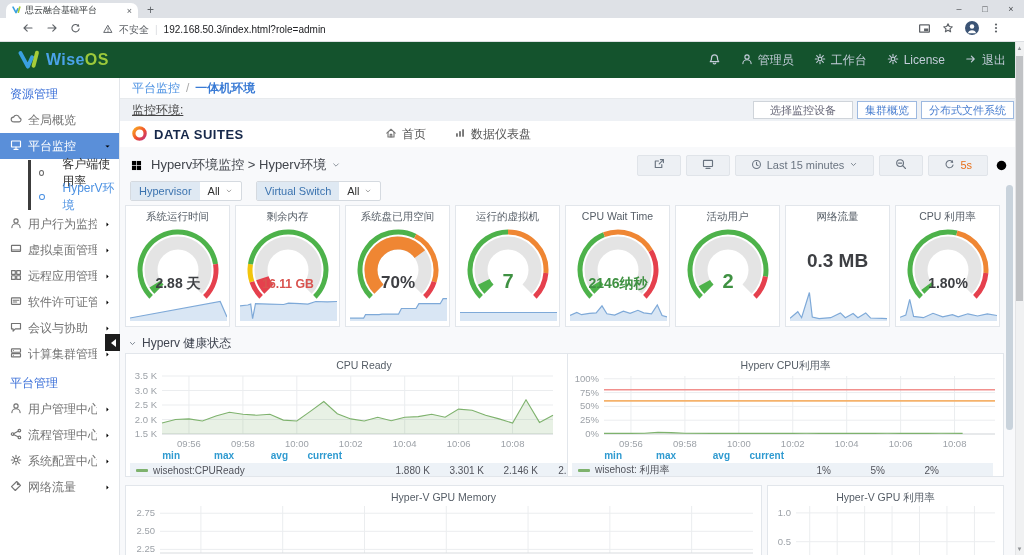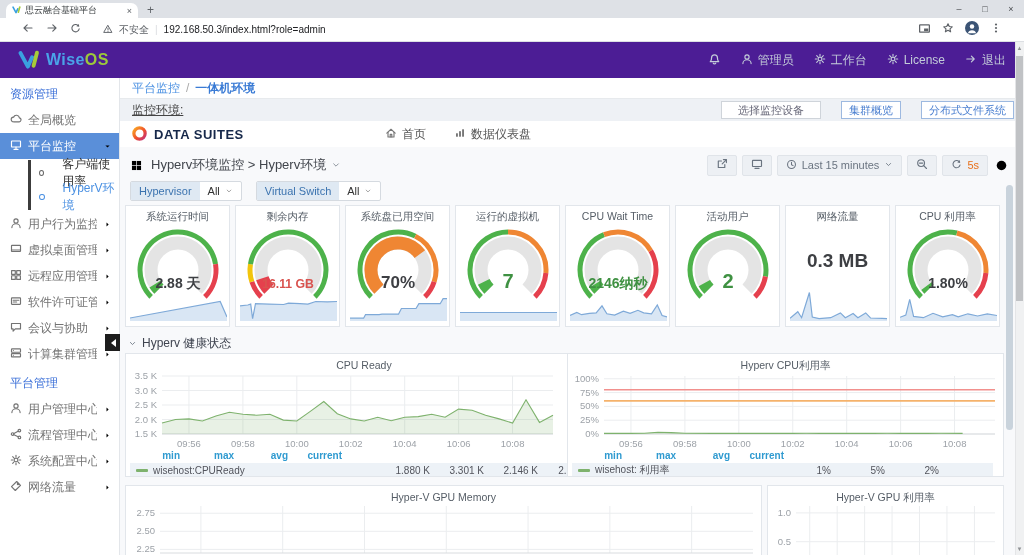--- a/index.html
+++ b/index.html
@@ -17,21 +17,21 @@
   .newtab{font-size:12px;color:#5f6368;margin:0 0 1px 9px}
   .wctl{margin-left:auto;display:flex;height:18px;align-items:center}
   .wctl span{width:26px;text-align:center;font-size:9px;color:#4a4d51}
   .addrbar{position:absolute;top:18px;left:0;width:1024px;height:24px;background:#fff;border-bottom:1px solid #dcdfe3;display:flex;align-items:center;padding:0 22px;gap:12px;color:#5f6368}
   .urlzone{flex:1;display:flex;align-items:center;gap:6px;font-size:10px;color:#5f6368;padding-left:10px}
   .urlzone .url{color:#202124}
   .urlzone .sep{color:#dadce0}
   .abicons{display:flex;align-items:center;gap:11px}
 
   
-  .appheader{position:absolute;top:42px;left:0;width:1024px;height:36px;background:#4c1d95;display:flex;align-items:center;padding:0 18px}
+  .appheader{position:absolute;top:42px;left:0;width:1024px;height:36px;background:#14532d;display:flex;align-items:center;padding:0 18px}
   .brand{display:flex;align-items:center;gap:6px}
   .brand-txt{font-size:16px;font-weight:bold;letter-spacing:.4px}
   .brand-wise{color:#4aa3e8}.brand-os{color:#9cc93b}
   .hmenu{margin-left:auto;display:flex;align-items:center;gap:20px;font-size:12px;color:#c3ccd9}
   .hitem{display:flex;align-items:center;gap:5px;cursor:pointer}
 
   
   .sidebar{position:absolute;left:0;top:78px;width:120px;height:477px;background:#fff;border-right:1px solid #e3e6ea;overflow:hidden}
   .sb-title{color:#3a6fd8;padding:8px 10px 4px;font-size:12px}
   .sb-item{display:flex;align-items:center;height:26px;padding:0 7px 0 10px;color:#737373;gap:6px;cursor:pointer}
@@ -48,36 +48,36 @@
   .sb-collapse i{width:0;height:0;border:4px solid transparent;border-right:5px solid #fff;margin-right:3px}
 
   
   .main{position:absolute;left:120px;top:78px;width:904px;height:477px;background:#eef1f5}
   .crumb{height:21px;background:#fff;border-bottom:1px solid #e7eaed;display:flex;align-items:center;padding:0 12px;gap:6px;font-size:12px}
   .crumb .c1{color:#4a90e2;cursor:pointer}
   .crumb .csep{color:#aaa}
   .crumb .c2{color:#3a7bd5;font-weight:bold;cursor:pointer}
   .envrow{height:22px;display:flex;align-items:center;padding:0 10px 0 12px;color:#444}
   .envrow .lab{text-decoration:underline}
-  .envrow .btns{margin-left:auto;display:flex;gap:20px;align-items:center}
+  .envrow .btns{margin-left:auto;display:flex;gap:4px;align-items:center}
   .btn-dev{background:#fff;border:1px solid #cfd4da;color:#667;font-size:11px;height:18px;padding:0 16px;display:flex;align-items:center;cursor:pointer}
   .btn-blue{background:#fff;border:1px solid #9db9e0;color:#4a7fd0;font-size:11px;height:18px;padding:0 7px;display:flex;align-items:center;cursor:pointer}
   .dsbar{height:28px;background:#fff;border-bottom:1px solid #e7eaed;display:flex;align-items:center;padding:8px 12px;position:relative}
   .ds-brand{font-size:13px;font-weight:800;color:#16284a;letter-spacing:.5px;margin-left:7px}
   .ds-nav{position:absolute;left:265px;display:flex;gap:28px}
   .ds-nav .ni{display:flex;gap:5px;align-items:center;color:#555;cursor:pointer;font-size:12px}
   .ds-nav .ni .ic{color:#777}
 
   
   .grafana{position:absolute;left:0;top:69px;width:904px;height:408px;background:#f8f9fb}
   .dash-head{position:absolute;top:6px;left:10px;right:16px;height:24px;display:flex;align-items:center;gap:8px}
   .dgrid{color:#6d7a87;display:flex}
   .dash-title{font-size:13px;color:#41454c;display:flex;align-items:center;gap:5px;cursor:pointer}
   .toolbar{margin-left:auto;display:flex;align-items:center;gap:5px}
-  .tbtn{height:21px;background:#edf0f4;border:1px solid #e0e4e9;border-radius:2px;display:flex;align-items:center;justify-content:center;color:#6a7480;padding:0 8px;gap:5px;font-size:11px;cursor:pointer}
+  .tbtn{height:21px;background:#edf0f4;border:1px solid #e0e4e9;border-radius:2px;display:flex;align-items:center;justify-content:center;color:#6a7480;padding:0 15px;gap:5px;font-size:11px;cursor:pointer}
   .tbtn .or{color:#e8701a}
   .help{color:#9aa3ad;display:flex;margin-left:2px}
   .vars{position:absolute;top:34px;left:10px;display:flex;gap:14px}
   .vpill{display:flex;height:20px;border:1px solid #d5dae0;border-radius:2px;overflow:hidden;font-size:11px;background:#fff}
   .vlabel{background:#dfe9f3;color:#3b73af;display:flex;align-items:center;padding:0 8px}
   .vval{color:#333;display:flex;align-items:center;gap:5px;padding:0 8px;cursor:pointer}
   .vval .ic{color:#888}
 
   .gauge-row{position:absolute;top:58px;left:5px;display:flex;gap:5px}
   .gcard{width:105px;height:122px;background:#fff;border:1px solid #e2e6eb;position:relative;overflow:hidden}

